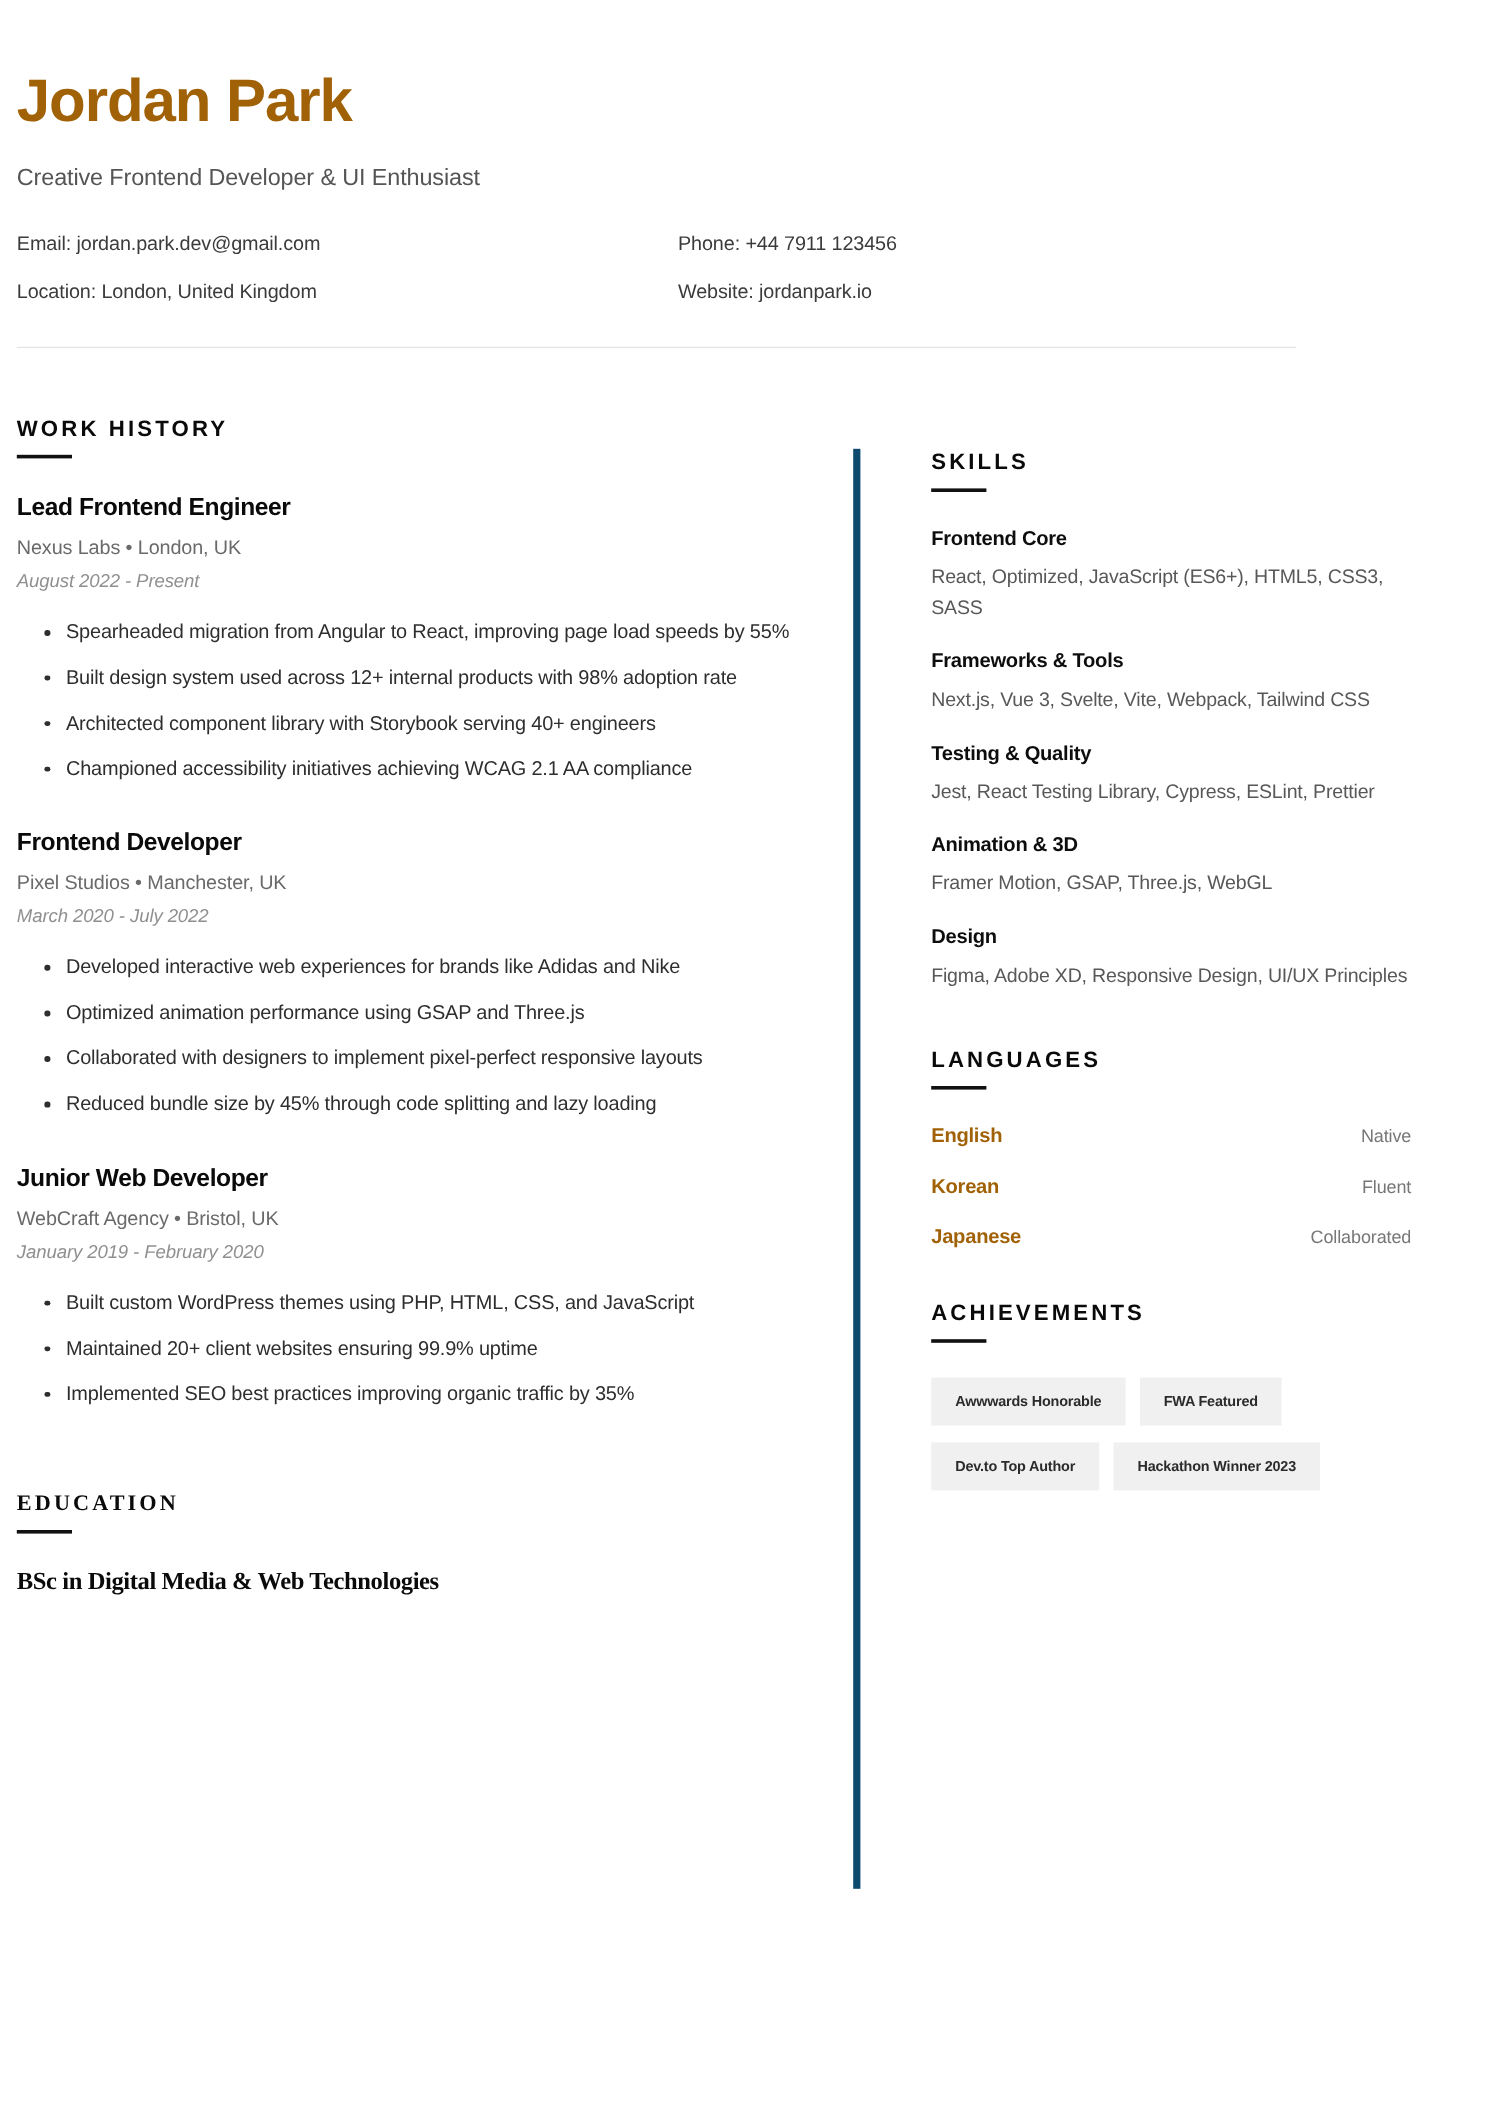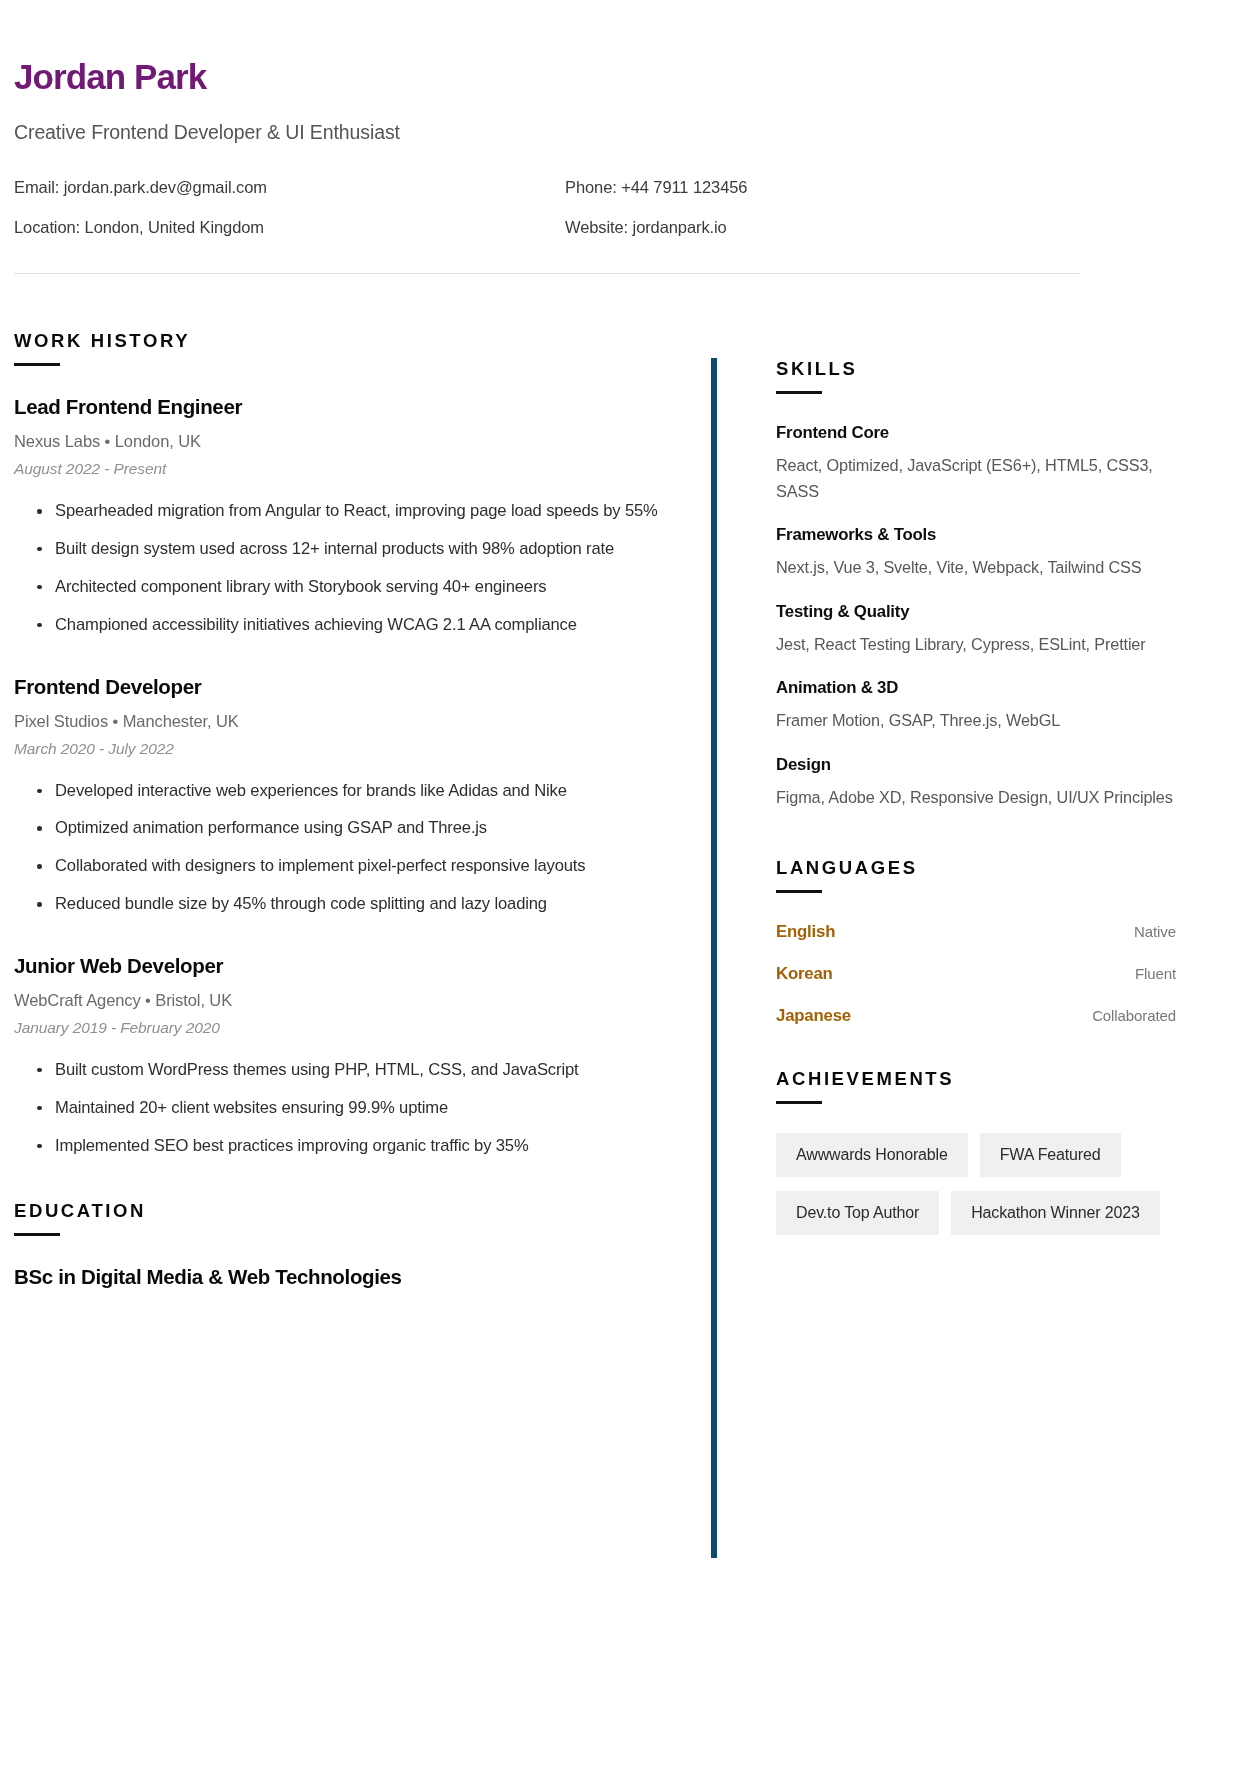--- a/index.html
+++ b/index.html
@@ -20,25 +20,25 @@
   }
 
   
   .resume-header {
     padding: 0 0 36px 0;
     border-bottom: 1px solid #e3e3e3;
     margin-bottom: 56px;
     width: 1066px;
   }
   .name {
-    font-size: 35px;
+    font-size: 50px;
     font-weight: 700;
     letter-spacing: -0.9px;
     line-height: 1.06;
-    color: #701a75;
+    color: #a16207;
     margin-bottom: 26px;
   }
   .tagline {
     font-size: 19.5px;
     font-weight: 400;
     color: #555555;
     letter-spacing: -0.1px;
     margin-bottom: 34px;
   }
   .contact-grid {
@@ -140,21 +140,21 @@
 
   
   .edu-block { margin-top: 2px; }
   .edu-degree {
     font-size: 20.5px;
     font-weight: 700;
     letter-spacing: -0.35px;
     color: #0a0a0a;
     margin-bottom: 13px;
   }
-  .section-education { margin-top: 38px; }
+  .section-education { margin-top: 66px; font-family: Liberation Serif, serif; }
 
   
   .skill-group { margin-bottom: 21px; }
   .skill-group-name {
     font-size: 16.8px;
     font-weight: 700;
     color: #0d0d0d;
     letter-spacing: -0.2px;
     margin-bottom: 10px;
   }
@@ -189,24 +189,25 @@
   .section-achievements { margin-top: 42px; }
   .chips {
     display: flex;
     flex-wrap: wrap;
     gap: 14px 12px;
   }
   .chip {
     background: #f0f0f0;
     border-radius: 0;
     padding: 13px 20px;
-    font-size: 16px;
+    font-size: 12px;
     color: #2b2b2b;
     letter-spacing: -0.15px;
     white-space: nowrap;
+    font-weight: bold;
   }
 </style>
 </head>
 <body>
 
 <div class="page">
 
   <header class="resume-header">
     <h1 class="name">Jordan Park</h1>
     <div class="tagline">Creative Frontend Developer &amp; UI Enthusiast</div>

